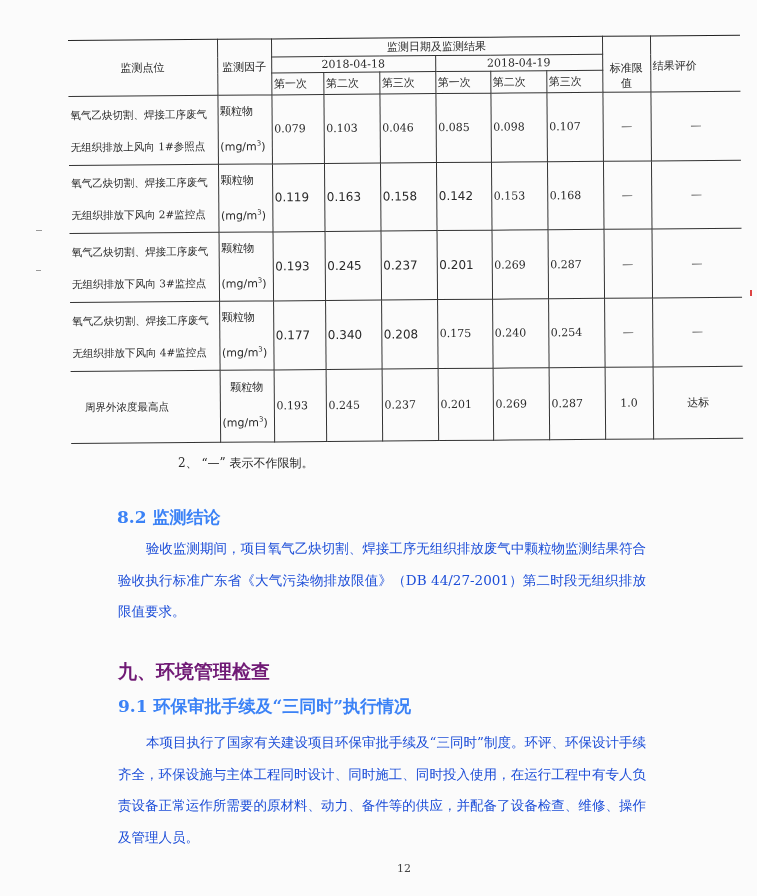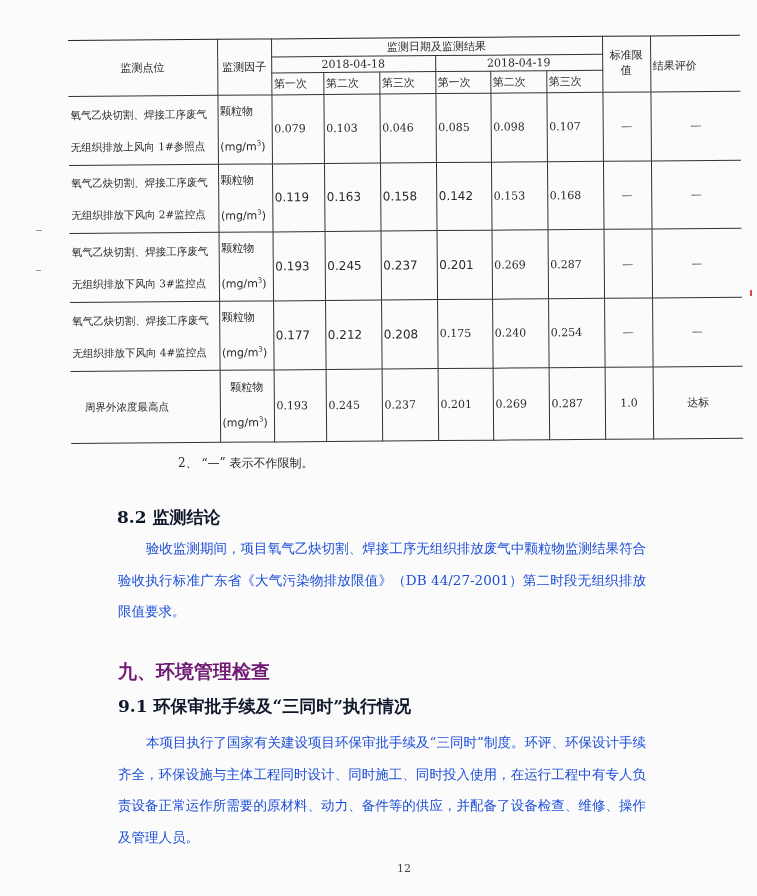--- a/index.html
+++ b/index.html
@@ -26,21 +26,21 @@
   .factor sup { font-size:7px; }
   .num { font-size:11px; text-align:left; vertical-align:middle; }
   .num.big { font-family:"DejaVu Sans","Liberation Sans",sans-serif; font-size:12px; }
   .dash { text-align:center; vertical-align:top; padding-top:4px; }
   tr.datarow { height:64px; }
   tr.datarow2 { height:72px; }
   tr.hrow1 { height:18px; }
   tr.hrow2 { height:16px; }
   tr.hrow3 { height:22px; }
   .note { position:absolute; font-size:12px; color:#2a2a2a; }
-  .h2 { position:absolute; font-family:"DejaVu Serif","Liberation Serif",serif; font-weight:bold; font-size:17px; color:#0f172a;text-align:center; }
+  .h2 { position:absolute; font-family:"DejaVu Serif","Liberation Serif",serif; font-weight:bold; font-size:17px; color:#3b82f6;text-align:center; }
   .h1 { position:absolute; font-family:"DejaVu Sans","Liberation Sans",sans-serif; font-weight:bold; font-size:19px; color:#701a75; }
   .para { position:absolute; left:118px; width:528px; font-size:13.5px; line-height:31.5px; color:#1d4ed8; text-align:justify; }
   .para .indent { display:inline-block; width:28px; }
   .pageno { position:absolute; left:397px; top:862px; font-size:11px; color:#444; }
   .mark { position:absolute; background:#999; }
 </style>
 </head>
 <body>
 
 <div class="page">
@@ -56,21 +56,21 @@
         <col style="width:56px">
         <col style="width:56px">
       <col style="width:48px">
         <col style="width:90px">
     </colgroup>
     <tbody>
         <tr class="hrow1 top-border">
       <th class="h-cell" rowspan="3">监测点位</th>
       <th class="h-cell" rowspan="3">监测因子</th>
       <th class="h-cell" colspan="6">监测日期及监测结果</th>
-      <th class="h-cell" rowspan="3" style="vertical-align:top;padding-top:11px">标准限值</th>
+      <th class="h-cell" rowspan="3" style="vertical-align:top;padding-top:24px">标准限值</th>
       <th class="h-cell" rowspan="3" style="vertical-align:top;padding-top:22px;text-align:left">结果评价</th>
     </tr>
     <tr class="hrow2">
       <th class="h-cell" colspan="3">2018-04-18</th>
       <th class="h-cell" colspan="3">2018-04-19</th>
     </tr>
     <tr class="hrow3">
       <th class="h-run">第一次</th>
       <th class="h-run">第二次</th>
       <th class="h-run">第三次</th>
@@ -139,21 +139,21 @@
     <tr class="datarow">
       <td class="loc">
         <div>氧气乙炔切割、焊接工序废气</div>
         <div>无组织排放下风向 4#监控点</div>
       </td>
       <td class="factor">
         <div>颗粒物</div>
         <div style="font-family:'DejaVu Sans','Liberation Sans',sans-serif"><span>(mg/m</span><sup>3</sup><span>)</span></div>
       </td>
       <td class="num big">0.177</td>
-      <td class="num big">0.212</td>
+      <td class="num big">0.340</td>
       <td class="num big">0.208</td>
       <td class="num">0.175</td>
       <td class="num">0.240</td>
       <td class="num">0.254</td>
       <td class="dash">—</td>
       <td class="dash">—</td>
     </tr>
 
     <tr class="datarow2">
       <td class="loc" style="line-height:20px;padding-left:14px">周界外浓度最高点</td>

